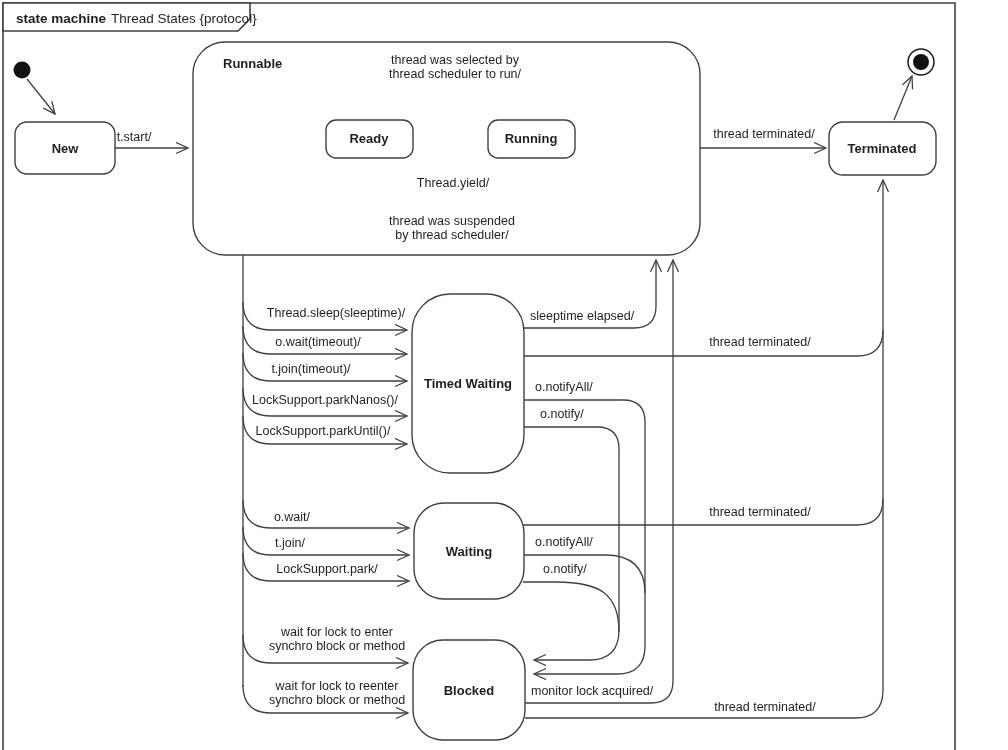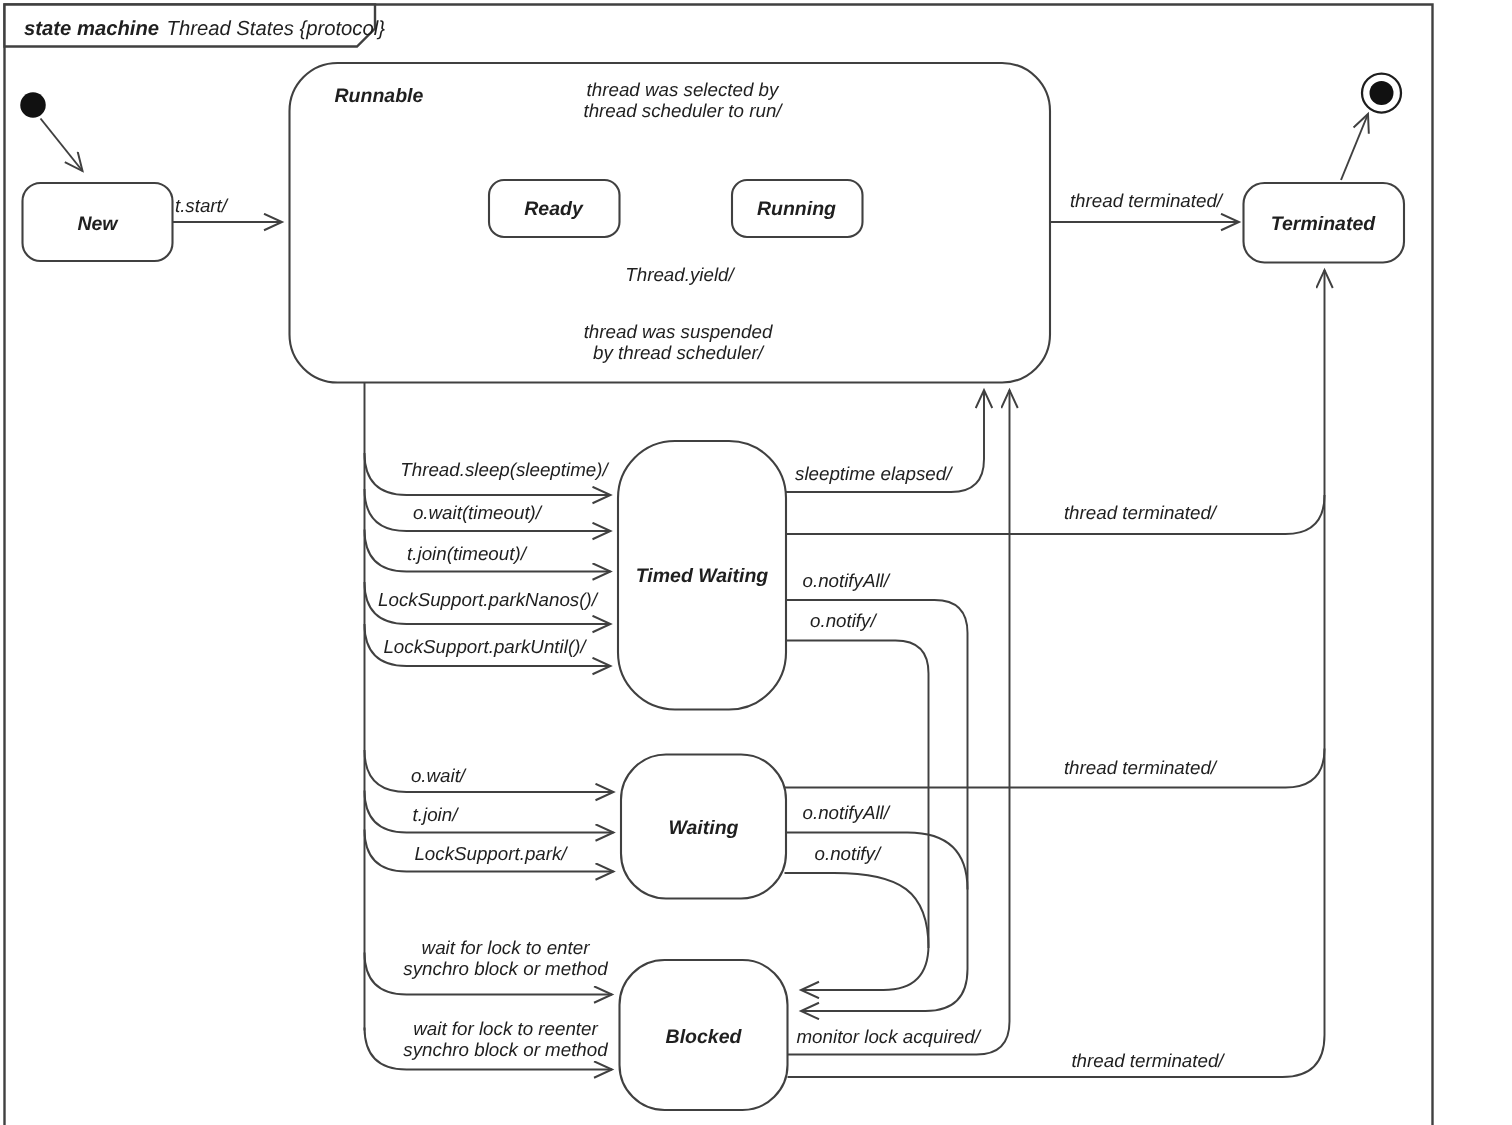--- a/index.html
+++ b/index.html
@@ -2,21 +2,20 @@
 <html><head>
 <meta charset="utf-8">
 <style>
   html, body { margin: 0; padding: 0; background: #ffffff; }
   .stage {
     position: relative;
     width: 852px;
     height: 750px;
     background: #ffffff;
     font-family: "Liberation Sans", "DejaVu Sans", sans-serif;
-    font-style: italic;
   }
   svg text {
     font-family: "Liberation Sans", "DejaVu Sans", sans-serif;
     fill: #1f1f1f;
   }
   .edge {
     fill: none;
     stroke: #404040;
     stroke-width: 1.3;
   }

